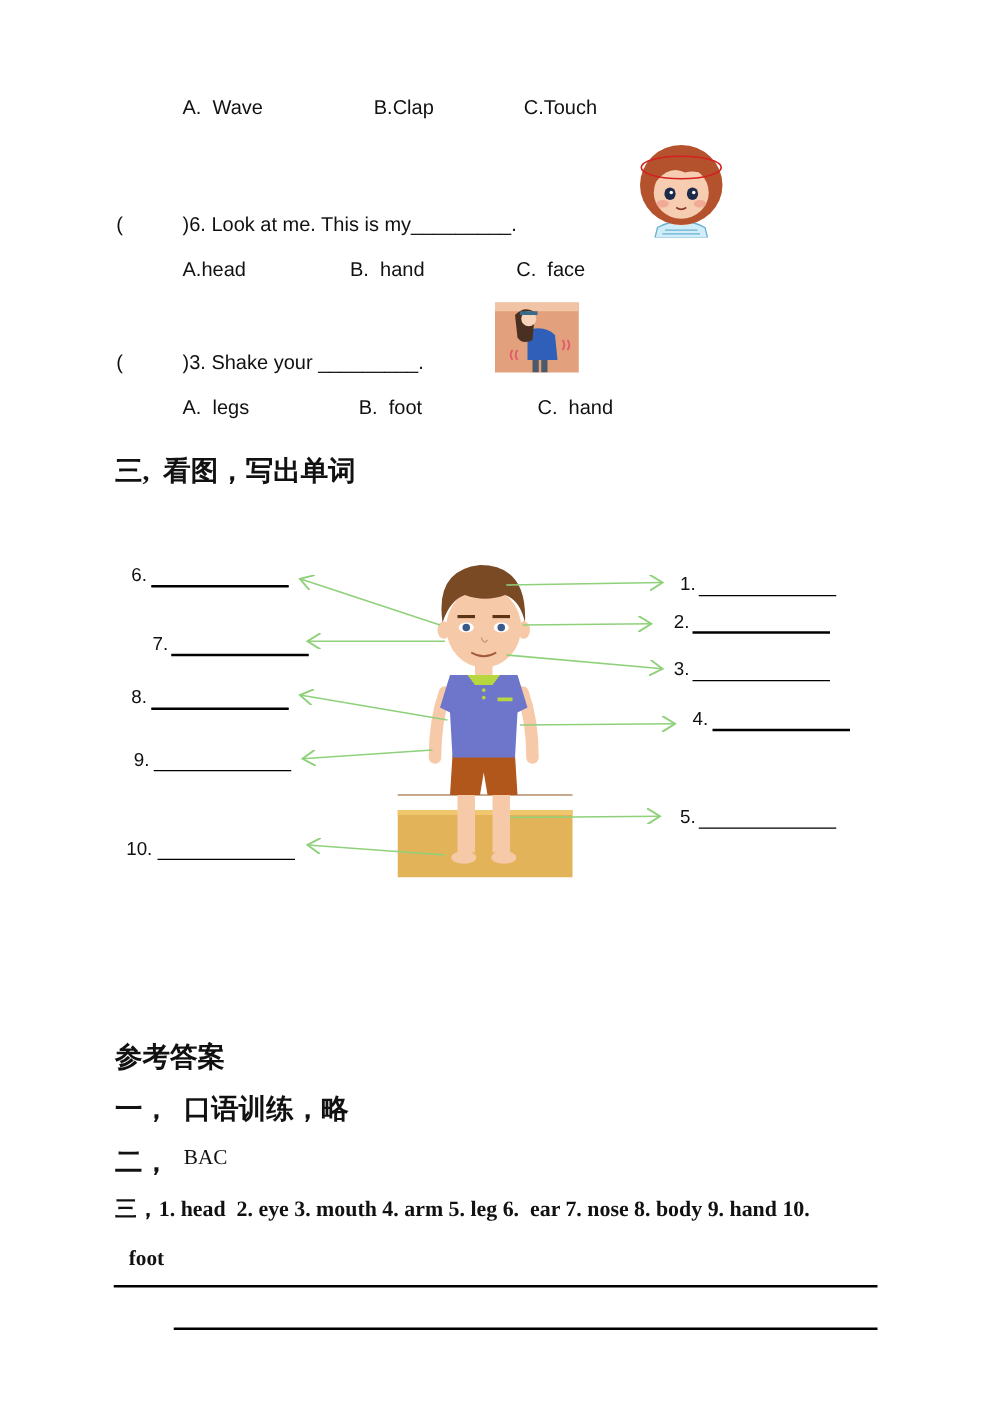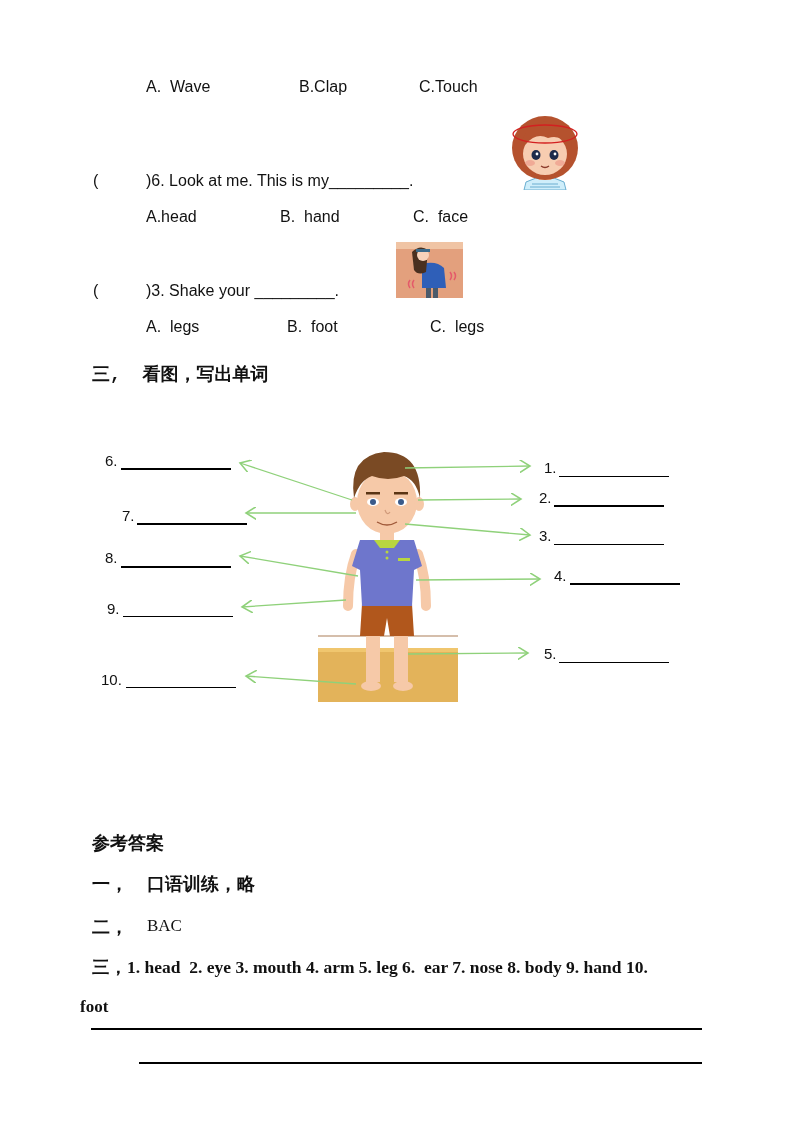--- a/index.html
+++ b/index.html
@@ -1,20 +1,20 @@
 <!DOCTYPE html>
 <html><head>
 <meta charset="utf-8">
 <style>
   * { margin:0; padding:0; box-sizing:border-box; }
   html, body { width:793px; height:1122px; background:#ffffff; overflow:hidden; }
   body { position:relative; font-family:"DejaVu Serif", serif; color:#111; }
   .abs { position:absolute; }
   .opt { font-family:Liberation Sans, sans-serif; font-size:16px; white-space:pre; }
-  .cjk-bold { font-family:Liberation Mono, monospace; font-weight:bold; font-size:18px; white-space:pre; }
+  .cjk-bold { font-family:Liberation Serif, serif; font-weight:bold; font-size:22px; white-space:pre; }
   .label-sans { font-family:"Liberation Sans", sans-serif; font-size:15px; }
   .blank-line { position:absolute; height:0; border-bottom:2px solid #000; }
   .blank-line.thin { border-bottom-width:1.2px; }
   .answer { font-family:"Liberation Serif", serif; font-weight:bold; font-size:17px; white-space:pre;text-align:right; }
   .bac { font-family:"Liberation Serif", serif; font-size:17px; }
   .img-box { position:absolute; }
 </style>
 </head>
 <body>
 
@@ -54,21 +54,21 @@
     <path d="M33 54 Q37 57 41 54" stroke="#8a3a2a" stroke-width="1.3" fill="none"></path>
 
     <ellipse cx="37" cy="22" rx="32" ry="9" fill="none" stroke="#d32020" stroke-width="1.3"></ellipse>
   </svg>
 </div>
 
 <div class="abs opt" style="left:93px; top:282px;">(</div>
 <div class="abs opt" style="left:146px; top:282px;">)3. Shake your _________.</div>
 <div class="abs opt" style="left:146px; top:318px;">A.  legs</div>
 <div class="abs opt" style="left:287px; top:318px;">B.  foot</div>
-<div class="abs opt" style="left:430px; top:318px;">C.  legs</div>
+<div class="abs opt" style="left:430px; top:318px;">C.  hand</div>
 
 <div class="img-box" style="left:396px; top:242px; width:67px; height:56px; background:#e3a07d;">
   <svg width="67" height="56" viewBox="0 0 67 56">
     <rect x="0" y="0" width="67" height="7" fill="#f0c4a4"></rect>
 
     <rect x="30" y="44" width="5" height="12" fill="#4a5a6a"></rect>
     <rect x="37" y="44" width="5" height="12" fill="#4a5a6a"></rect>
 
     <path d="M26 22 Q40 18 48 26 L50 46 L26 46 Z" fill="#2f5fb8"></path>
 
@@ -185,16 +185,16 @@
 
 <div class="abs cjk-bold" style="left:92px; top:831px;">参考答案</div>
 
 <div class="abs cjk-bold" style="left:92px; top:872px;">一，</div>
 <div class="abs cjk-bold" style="left:147px; top:872px;">口语训练，略</div>
 
 <div class="abs cjk-bold" style="left:92px; top:915px;">二，</div>
 <div class="abs bac" style="left:147px; top:916px;">BAC</div>
 
 <div class="abs answer" style="left:92px; top:955px; font-size:17.5px;">三，1. head  2. eye 3. mouth 4. arm 5. leg 6.  ear 7. nose 8. body 9. hand 10.</div>
-<div class="abs answer" style="left:80px; top:997px;">foot</div>
+<div class="abs answer" style="left:103px; top:997px;">foot</div>
 
 <div class="abs" style="left:91px; top:1028px; width:611px; height:2px; background:#000;"></div>
 <div class="abs" style="left:139px; top:1062px; width:563px; height:2px; background:#000;"></div>
 
 </body></html>

